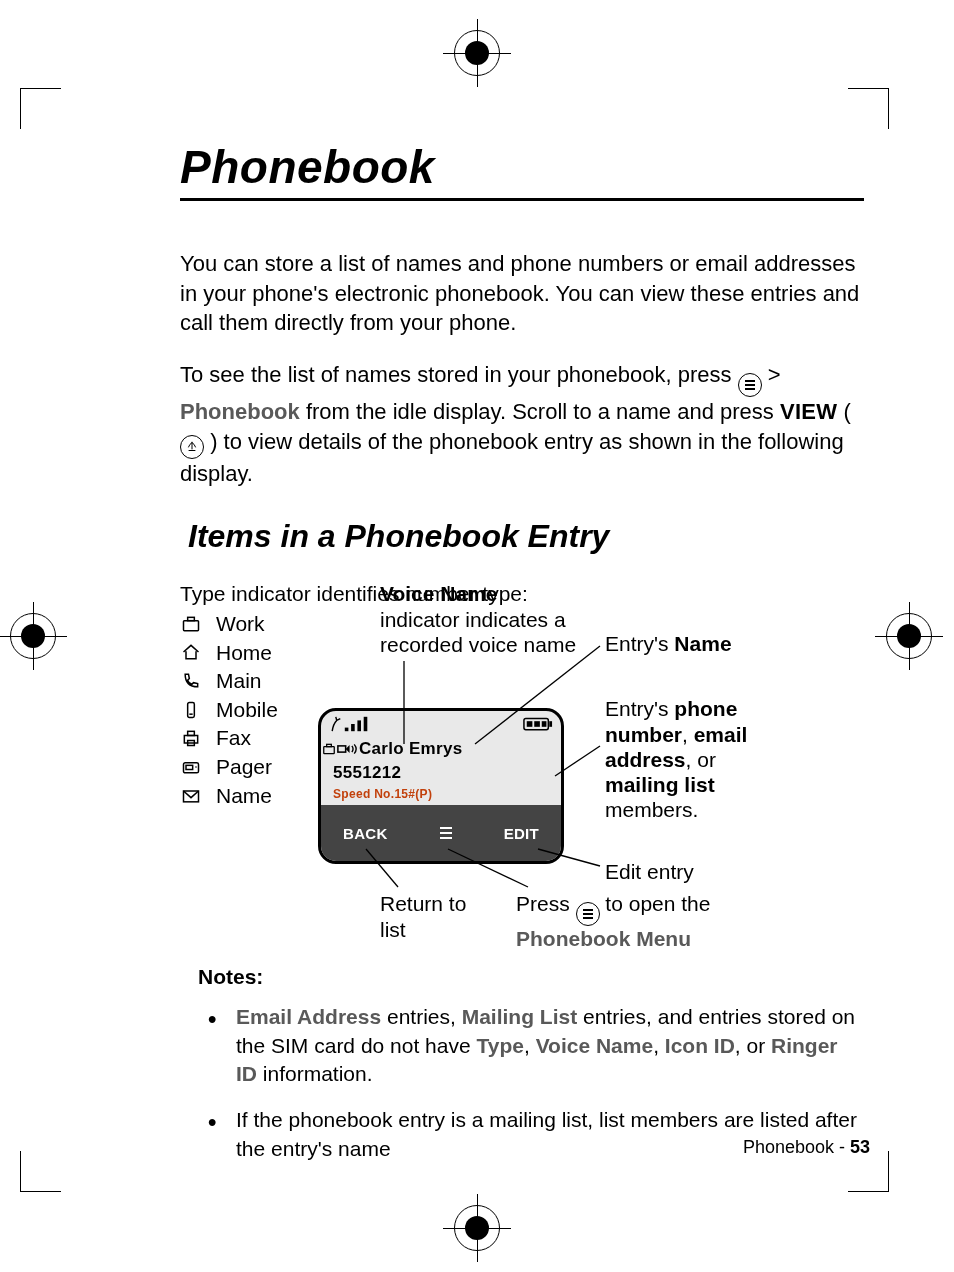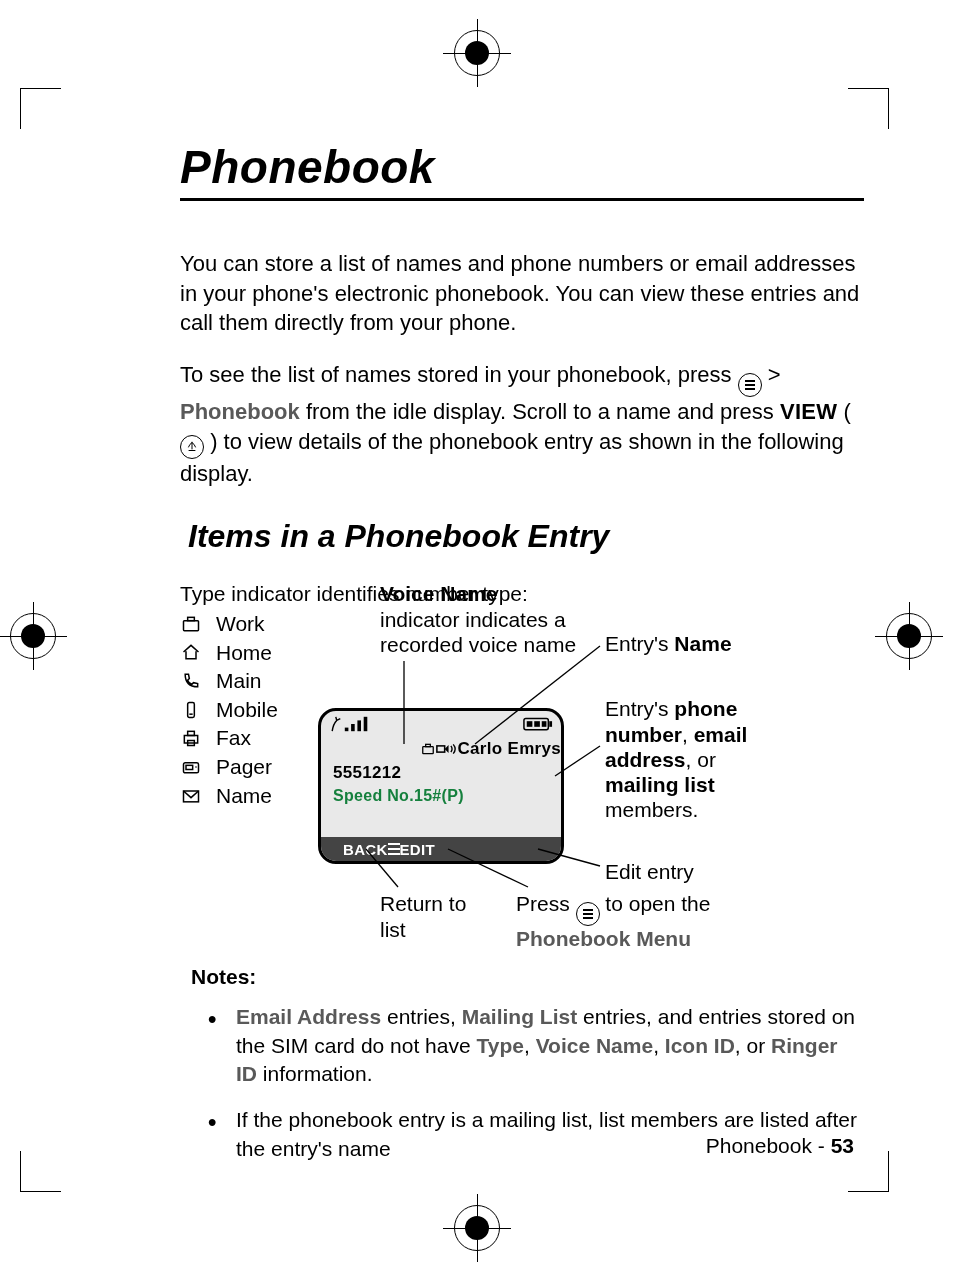--- a/index.html
+++ b/index.html
@@ -35,36 +35,36 @@
   .callout .lead{font-weight:bold}
   .types{position:absolute;left:0;top:0;font-size:21px;line-height:1.22}
   .type-list{margin-top:4px}
   .type-row{display:flex;align-items:center;gap:14px;margin:3px 0}
   .type-row svg{width:22px;height:20px}
   
   .phone{position:absolute;left:138px;top:127px;width:240px;height:150px;border:3px solid #000;border-radius:18px;background:#e9e9e9;overflow:hidden}
   .ph-top{display:flex;justify-content:space-between;align-items:center;padding:4px 8px 0;height:22px}
   .sig svg{width:46px;height:18px}
   .batt svg{width:30px;height:16px}
-  .ph-name{display:flex;align-items:center;justify-content:flex-end;margin-top:2px}
+  .ph-name{display:flex;align-items:center;justify-content:flex-start;margin-top:2px}
   .ph-name .cond{font-size:17px}
   .ph-num{padding:4px 12px 0;font-size:17px}
-  .ph-speed{padding:4px 12px 0;font-size:16px;color:#15803d}
-  .ph-bar{position:absolute;left:0;right:0;bottom:0;height:24px;background:#444;display:flex;align-items:center;padding:0 22px}
+  .ph-speed{padding:4px 12px 0;font-size:12px;color:#c2410c}
+  .ph-bar{position:absolute;left:0;right:0;bottom:0;height:24px;background:#444;display:flex;align-items:center;justify-content:space-between;padding:16px 22px}
   .ph-bar span{color:#fff;font-size:15px}
   .ph-bar .mid{display:flex;flex-direction:column;gap:3px;align-items:center}
   .ph-bar .mid i{display:block;width:12px;height:2px;background:#fff}
   
   svg.leads{position:absolute;left:0;top:0;width:700px;height:380px;pointer-events:none}
   
-  .notes-h{font-size:21px;font-weight:bold;margin:4px 11px 14px}
+  .notes-h{font-size:21px;font-weight:bold;margin:4px 18px 14px}
   ul.notes{list-style:none;padding:0;margin:0 0 0 28px}
   ul.notes li{position:relative;font-size:21px;line-height:1.35;margin:0 0 18px;padding-left:28px}
   ul.notes li:before{content:"•";position:absolute;left:0;top:0;font-size:24px;font-weight:bold}
-  .footer{position:absolute;right:100px;bottom:114px;font-size:21px}
+  .footer{position:absolute;right:84px;bottom:114px;font-size:18px}
   .footer b{font-weight:bold}
 </style>
 </head>
 <body>
 
 <div class="page">
 
   <div class="reg top">
       <div class="cross-h"></div>
       <div class="cross-v"></div>

